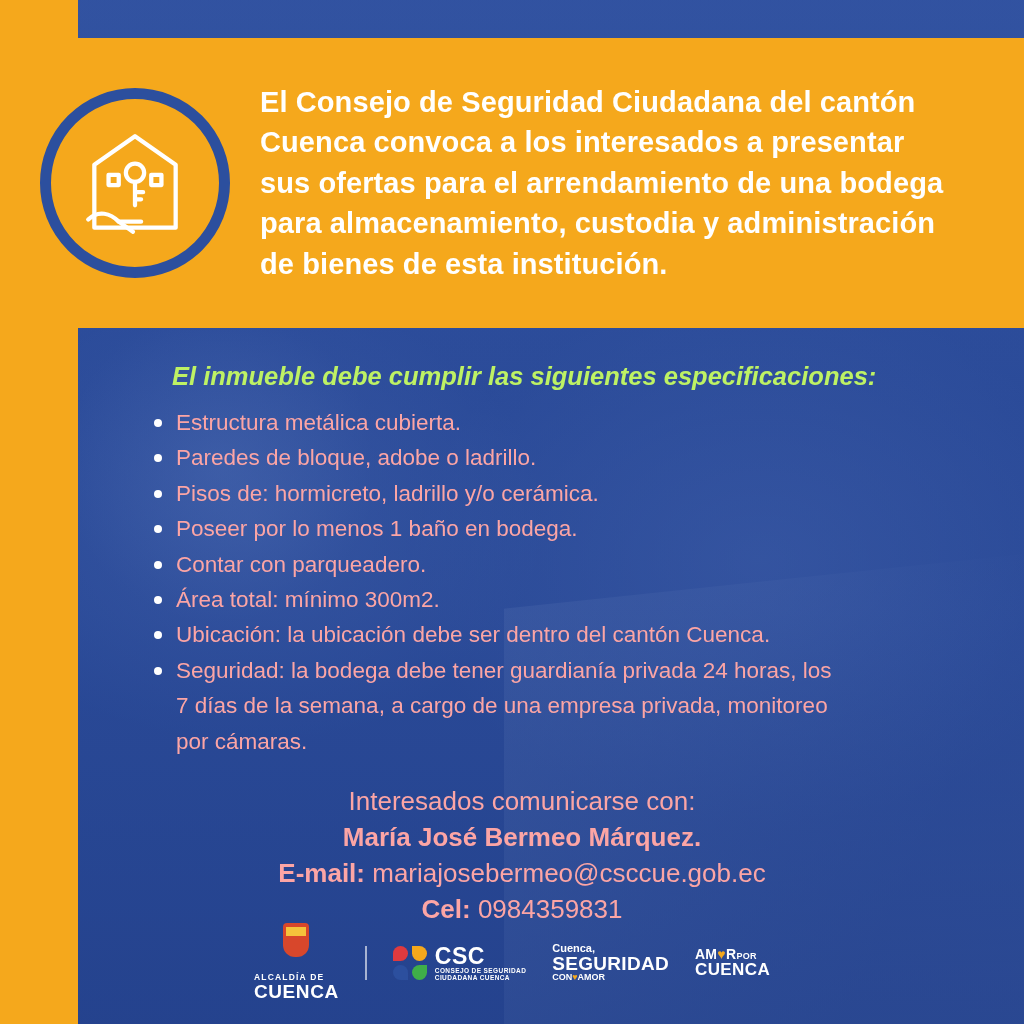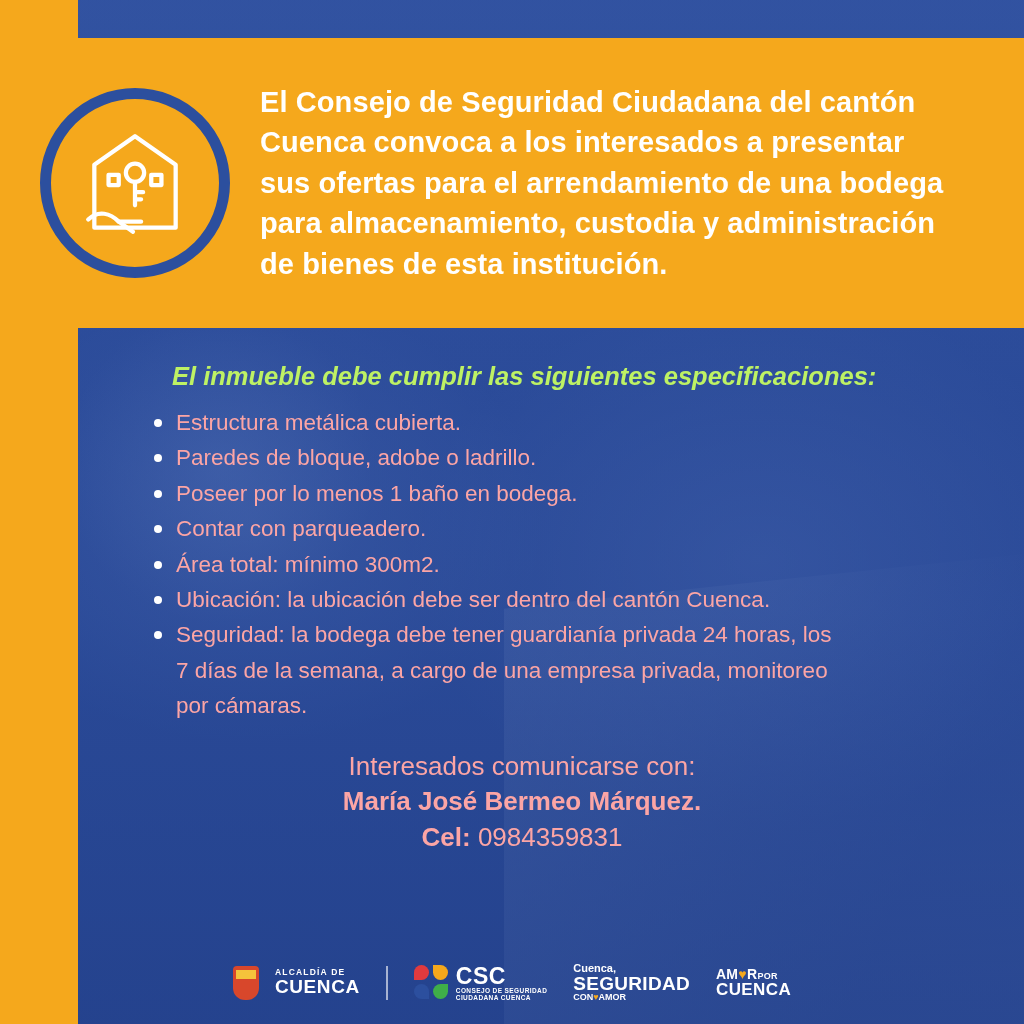--- a/index.html
+++ b/index.html
@@ -139,21 +139,21 @@
   
   .footer {
     position: absolute;
     left: 0; bottom: 22px;
     width: 1024px;
     display: flex;
     align-items: center;
     justify-content: center;
     gap: 26px;
   }
-  .logo-group { display: flex; align-items: center; gap: 16px; }
+  .logo-group { display: flex; align-items: center; gap: 16px; flex-direction: column; }
   .shield {
     width: 26px; height: 34px;
     background: #d8472b;
     border-radius: 4px 4px 12px 12px;
     position: relative;
     overflow: hidden;
   }
   .shield::after {
     content:"";
     position:absolute; left:3px; top:4px; right:3px; height:9px;
@@ -216,32 +216,37 @@
     <div class="header-text">
       <span>El </span><b>Consejo de Seguridad Ciudadana del cantón Cuenca</b><span> convoca a los interesados a presentar sus ofertas para el arrendamiento de una bodega para almacenamiento, custodia y administración de bienes de esta institución.</span>
     </div>
   </div>
 
   <div class="body-area">
     <div class="specs-title">El inmueble debe cumplir las siguientes especificaciones:</div>
     <ul class="specs">
       <li>Estructura metálica cubierta.</li>
       <li>Paredes de bloque, adobe o ladrillo.</li>
+      <li>Pisos de: hormicreto, ladrillo y/o cerámica.</li>
       <li>Poseer por lo menos 1 baño en bodega.</li>
       <li>Contar con parqueadero.</li>
       <li>Área total: mínimo 300m2.</li>
       <li>Ubicación: la ubicación debe ser dentro del cantón Cuenca.</li>
       <li>Seguridad: la bodega debe tener guardianía privada 24 horas, los</li>
       <li class="cont">7 días de la semana, a cargo de una empresa privada, monitoreo</li>
       <li class="cont">por cámaras.</li>
     </ul>
 
     <div class="contact">
       <div class="c-line">Interesados comunicarse con:</div>
       <div class="c-name">María José Bermeo Márquez.</div>
+      <div class="c-email">
+        <b>E-mail:</b>
+        <span>mariajosebermeo@csccue.gob.ec</span>
+      </div>
       <div class="c-cel">
         <b>Cel:</b>
         <span>0984359831</span>
       </div>
     </div>
   </div>
 
   <div class="footer">
     <div class="logo-group">
       <div class="shield"></div>

